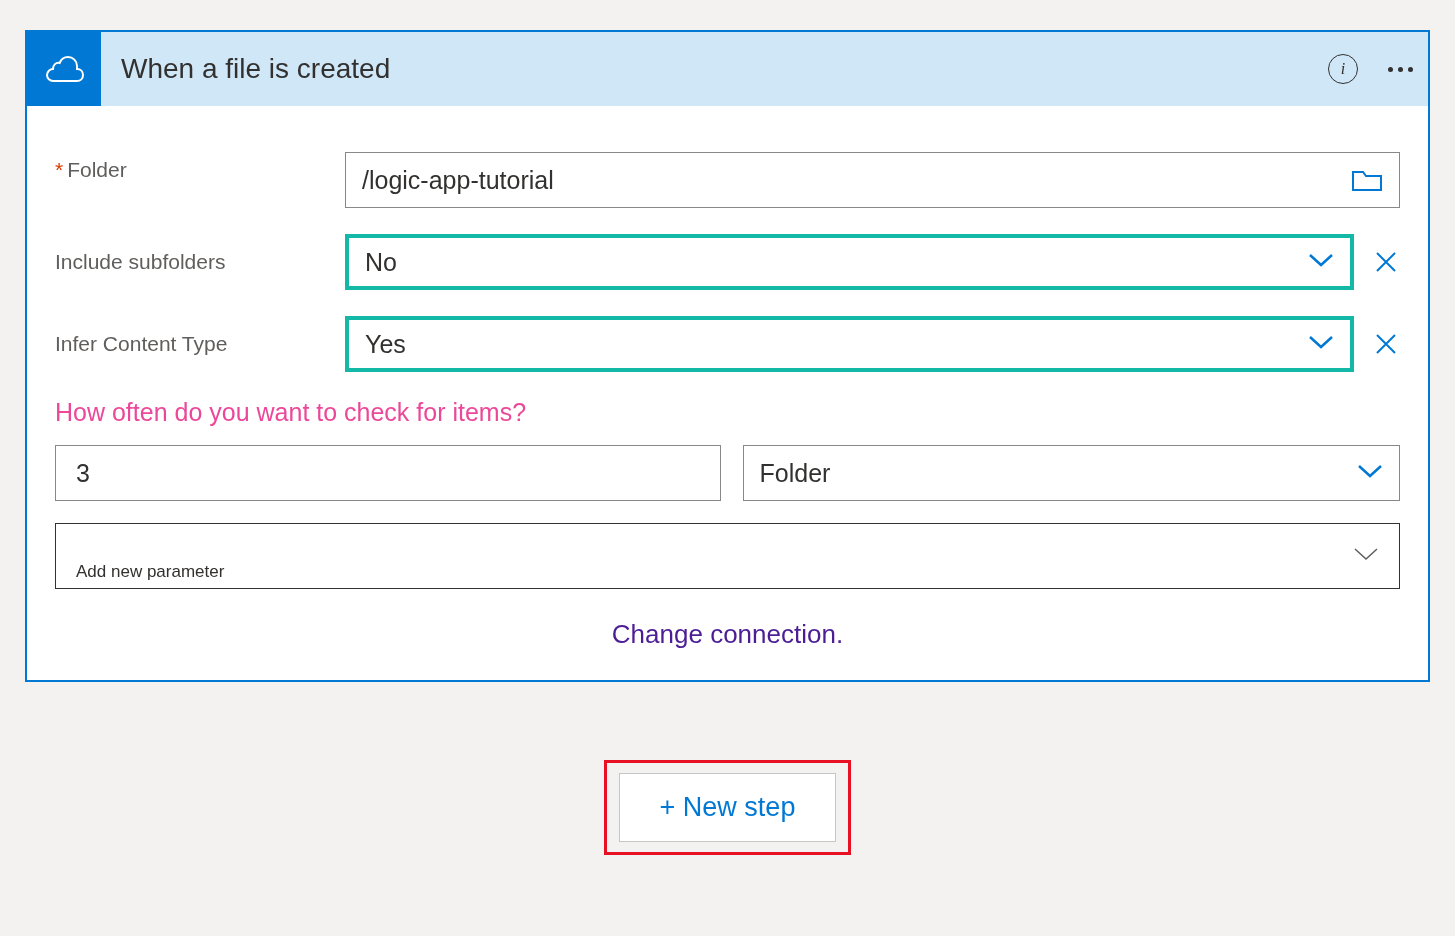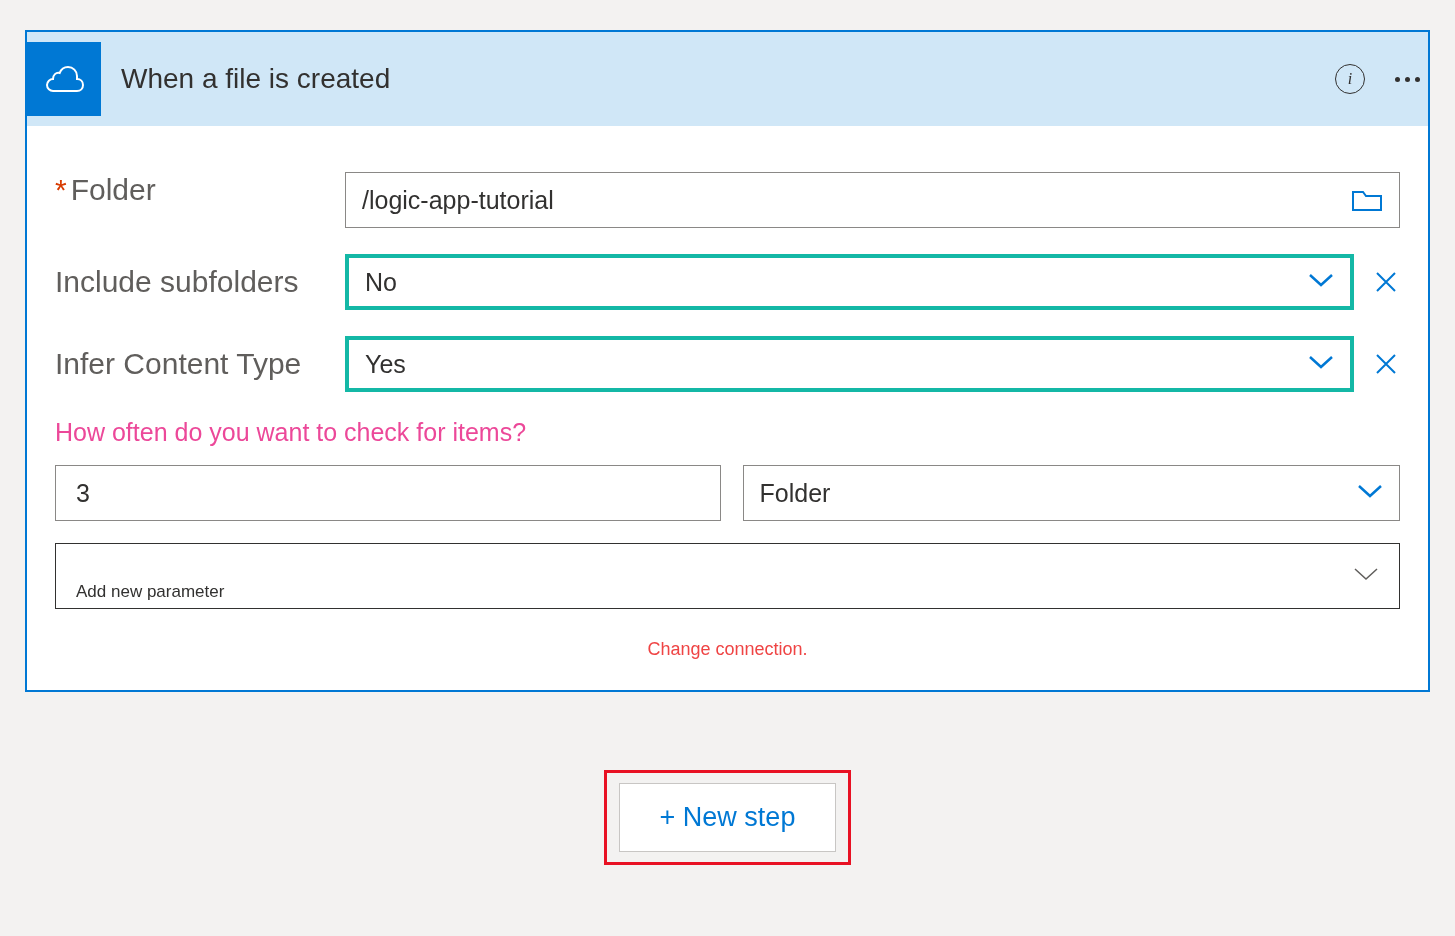--- a/index.html
+++ b/index.html
@@ -16,22 +16,22 @@
     }
     .card {
       background: #ffffff;
       border: 2px solid #0078d4;
       width: 100%;
     }
     .card-header {
       background: #d0e7f7;
       display: flex;
       align-items: center;
-      height: 94px;
-      padding-right: 8px;
+      height: 74px;
+      padding-right: 15px;
     }
     .header-icon-box {
       width: 74px;
       height: 74px;
       background: #0078d4;
       display: flex;
       align-items: center;
       justify-content: center;
       flex-shrink: 0;
     }
@@ -75,21 +75,21 @@
     .card-body {
       padding: 26px 28px 30px 28px;
     }
     .form-row {
       display: flex;
       align-items: center;
       margin-bottom: 26px;
     }
     .form-label {
       width: 290px;
-      font-size: 30px;
+      font-size: 21px;
       color: #605e5c;
       flex-shrink: 0;
     }
     .required-star {
       color: #d83b01;
       margin-right: 4px;
     }
     .folder-input-wrap {
       flex: 1;
       display: flex;
@@ -192,22 +192,22 @@
       color: #323130;
       margin-top: 32px;
     }
     .chevron-thin {
       color: #605e5c;
     }
     .change-connection {
       text-align: center;
     }
     .change-connection a {
-      color: #ef4444;
-      font-size: 18px;
+      color: #4c1d95;
+      font-size: 26px;
       text-decoration: none;
       cursor: pointer;
     }
     .new-step-container {
       margin-top: 78px;
       display: flex;
       justify-content: center;
     }
     .new-step-highlight {
       border: 3px solid #e81123;

